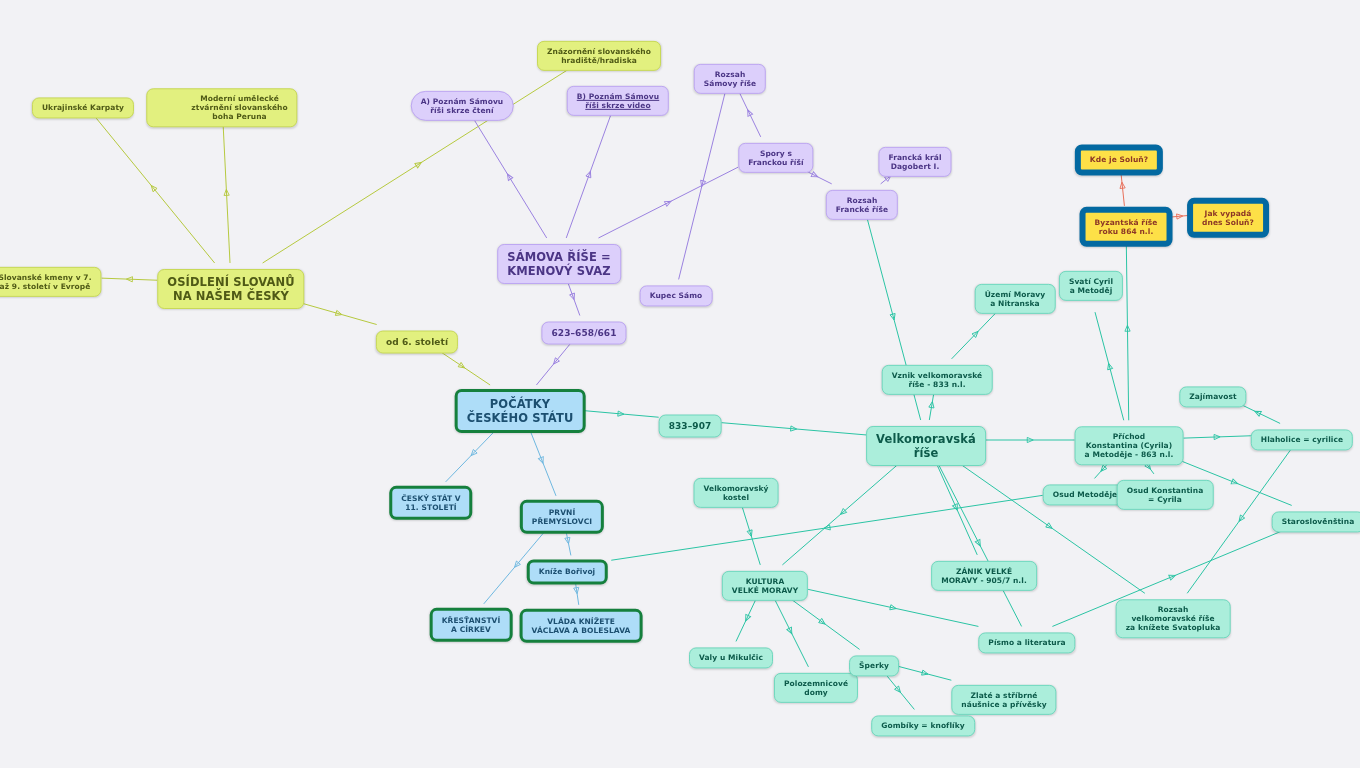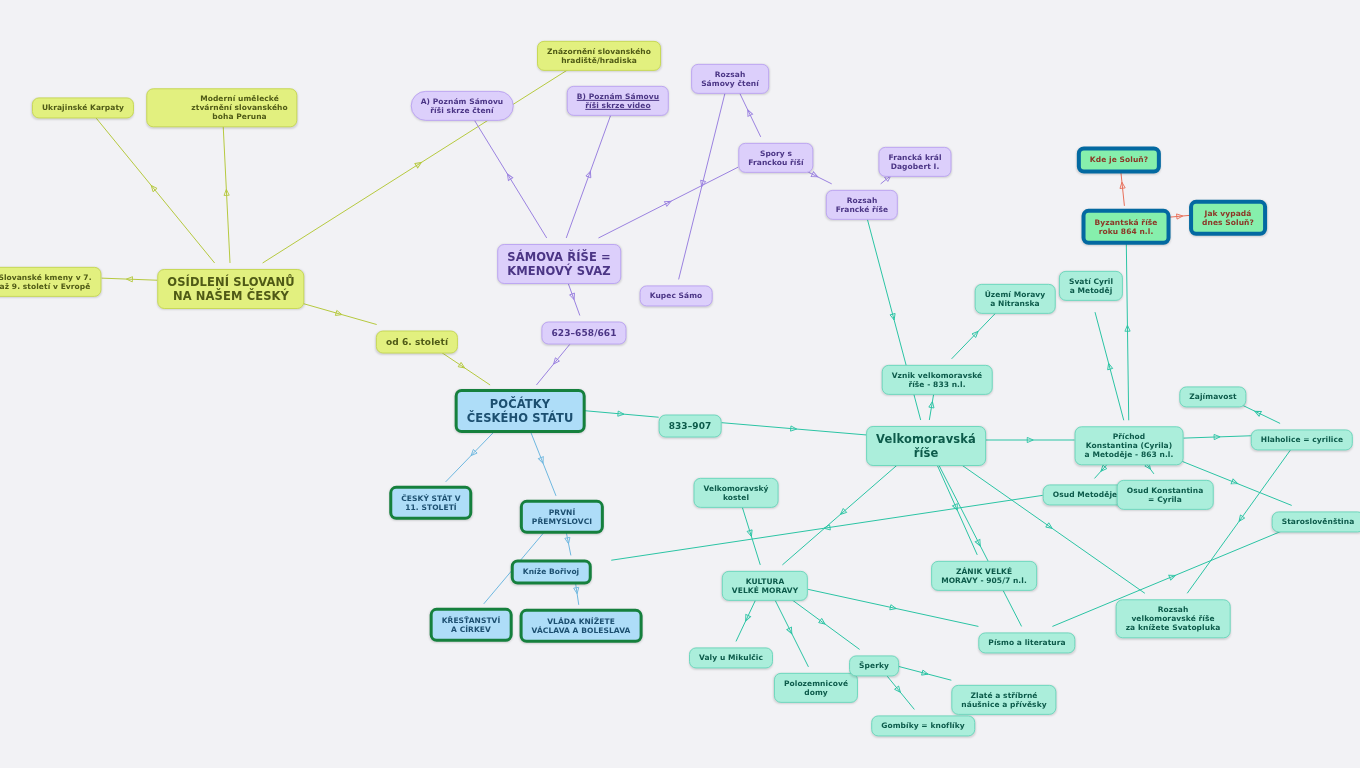--- a/index.html
+++ b/index.html
@@ -33,21 +33,21 @@
     white-space: nowrap;
     box-shadow: 0 1px 2px rgba(0,0,0,0.13);
     letter-spacing: 0.01em;
     margin-top: 6px;
   }
   
   .c-green  { background:#e2f07f; border:1px solid #c8d957; color:#4f5a16; }
   .c-purple { background:#dccffb; border:1px solid #bda6f2; color:#4b3585; }
   .c-blue   { background:#aeddf8; border:3px solid #15803d; color:#1c4f70; }
   .c-teal   { background:#abeedb; border:1px solid #6fd8be; color:#0c5a4a; }
-  .c-red    { background:#86efac; border:4px solid #0369a1; color:#8c3626; }
+  .c-red    { background:#fde047; border:6px solid #0369a1; color:#8c3626; }
 
   .sz-root { font-size: 11.5px; font-weight: 700; }
   .sz-sub  { font-size: 9px;  font-weight: 700; }
   .sz-tiny { font-size: 7.5px; font-weight: 700; }
 </style>
 </head>
 <body>
 
 <div id="canvas">
   <svg id="edges">
@@ -249,31 +249,31 @@
       </g>
     </svg>
 <div class="node c-green sz-tiny" style="left: 83px; top: 102px;"><span>Ukrajinské Karpaty</span></div>
     <div class="node c-green sz-tiny" style="left: 222px; top: 102px; padding-left: 44px;"><span>Moderní umělecké</span><br><span>ztvárnění slovanského</span><br><span>boha Peruna</span></div>
     <div class="node c-green sz-tiny" style="left: 45px; top: 276px;"><span>Slovanské kmeny v 7.</span><br><span>až 9. století v Evropě</span></div>
     <div class="node c-green sz-root" style="left: 231px; top: 283px;"><span>OSÍDLENÍ SLOVANŮ</span><br><span>NA NAŠEM ČESKÝ</span></div>
     <div class="node c-green sz-tiny" style="left: 599px; top: 50px;"><span>Znázornění slovanského</span><br><span>hradiště/hradiska</span></div>
     <div class="node c-green sz-sub" style="left: 417px; top: 336px;"><span>od 6. století</span></div>
     <div class="node c-purple sz-tiny" style="left: 462px; top: 100px; border-radius: 15px;"><span>A) Poznám Sámovu</span><br><span>říši skrze čtení</span></div>
     <div class="node c-purple sz-tiny" style="left: 618px; top: 95px; text-decoration: underline;"><span>B) Poznám Sámovu</span><br><span>říši skrze video</span></div>
-    <div class="node c-purple sz-tiny" style="left: 730px; top: 73px;"><span>Rozsah</span><br><span>Sámovy čtení</span></div>
+    <div class="node c-purple sz-tiny" style="left: 730px; top: 73px;"><span>Rozsah</span><br><span>Sámovy říše</span></div>
     <div class="node c-purple sz-tiny" style="left: 776px; top: 152px;"><span>Spory s</span><br><span>Franckou říší</span></div>
     <div class="node c-purple sz-tiny" style="left: 915px; top: 156px;"><span>Francká král</span><br><span>Dagobert I.</span></div>
     <div class="node c-purple sz-tiny" style="left: 862px; top: 199px;"><span>Rozsah</span><br><span>Francké říše</span></div>
     <div class="node c-purple sz-root" style="left: 559px; top: 258px;"><span>SÁMOVA ŘÍŠE =</span><br><span>KMENOVÝ SVAZ</span></div>
     <div class="node c-purple sz-tiny" style="left: 676px; top: 290px;"><span>Kupec Sámo</span></div>
     <div class="node c-purple sz-sub" style="left: 584px; top: 327px;"><span>623–658/661</span></div>
     <div class="node c-blue sz-root" style="left: 520px; top: 405px;"><span>POČÁTKY</span><br><span>ČESKÉHO STÁTU</span></div>
     <div class="node c-blue sz-tiny" style="left: 431px; top: 497px;"><span>ČESKÝ STÁT V</span><br><span>11. STOLETÍ</span></div>
     <div class="node c-blue sz-tiny" style="left: 562px; top: 511px;"><span>PRVNÍ</span><br><span>PŘEMYSLOVCI</span></div>
-    <div class="node c-blue sz-tiny" style="left: 551px; top: 566px;"><span>Kníže Bořivoj</span></div>
+    <div class="node c-blue sz-tiny" style="left: 567px; top: 566px;"><span>Kníže Bořivoj</span></div>
     <div class="node c-blue sz-tiny" style="left: 471px; top: 619px;"><span>KŘESŤANSTVÍ</span><br><span>A CÍRKEV</span></div>
     <div class="node c-blue sz-tiny" style="left: 581px; top: 620px;"><span>VLÁDA KNÍŽETE</span><br><span>VÁCLAVA A BOLESLAVA</span></div>
     <div class="node c-teal sz-tiny" style="left: 1015px; top: 293px;"><span>Území Moravy</span><br><span>a Nitranska</span></div>
     <div class="node c-teal sz-tiny" style="left: 937px; top: 374px;"><span>Vznik velkomoravské</span><br><span>říše - 833 n.l.</span></div>
     <div class="node c-teal sz-tiny" style="left: 1091px; top: 280px;"><span>Svatí Cyril</span><br><span>a Metoděj</span></div>
     <div class="node c-teal sz-root" style="left: 926px; top: 440px;"><span>Velkomoravská</span><br><span>říše</span></div>
     <div class="node c-teal sz-tiny" style="left: 1129px; top: 440px;"><span>Příchod</span><br><span>Konstantina (Cyrila)</span><br><span>a Metoděje - 863 n.l.</span></div>
     <div class="node c-teal sz-sub" style="left: 690px; top: 420px;"><span>833–907</span></div>
     <div class="node c-teal sz-tiny" style="left: 1213px; top: 391px;"><span>Zajímavost</span></div>
     <div class="node c-teal sz-tiny" style="left: 1302px; top: 434px;"><span>Hlaholice = cyrilice</span></div>

